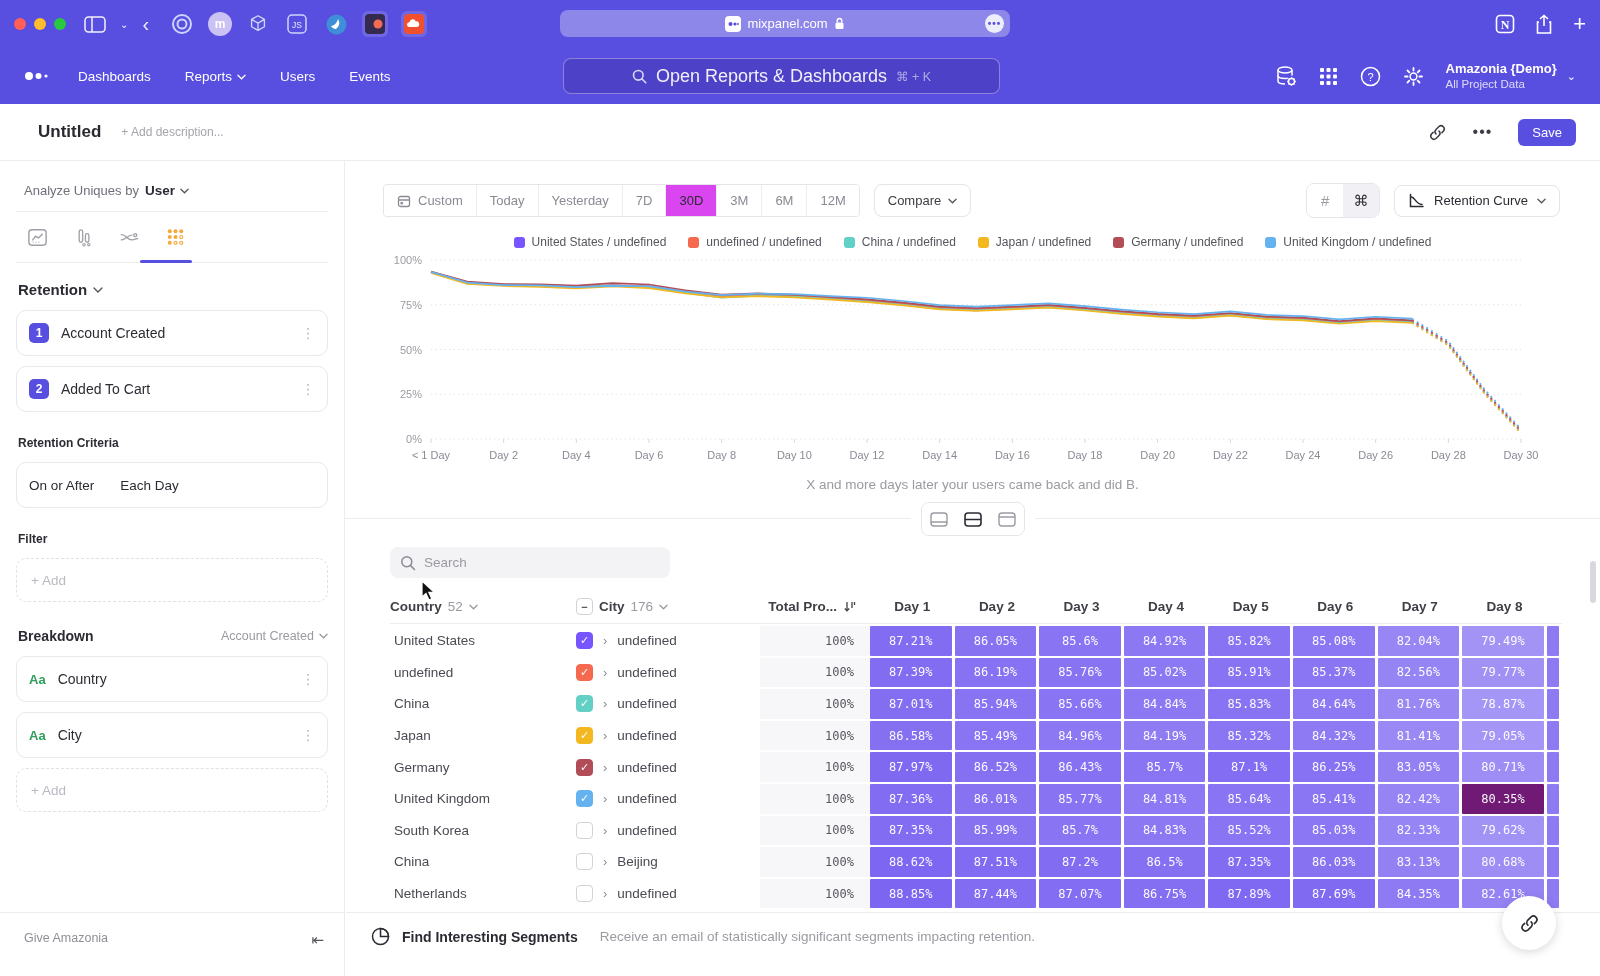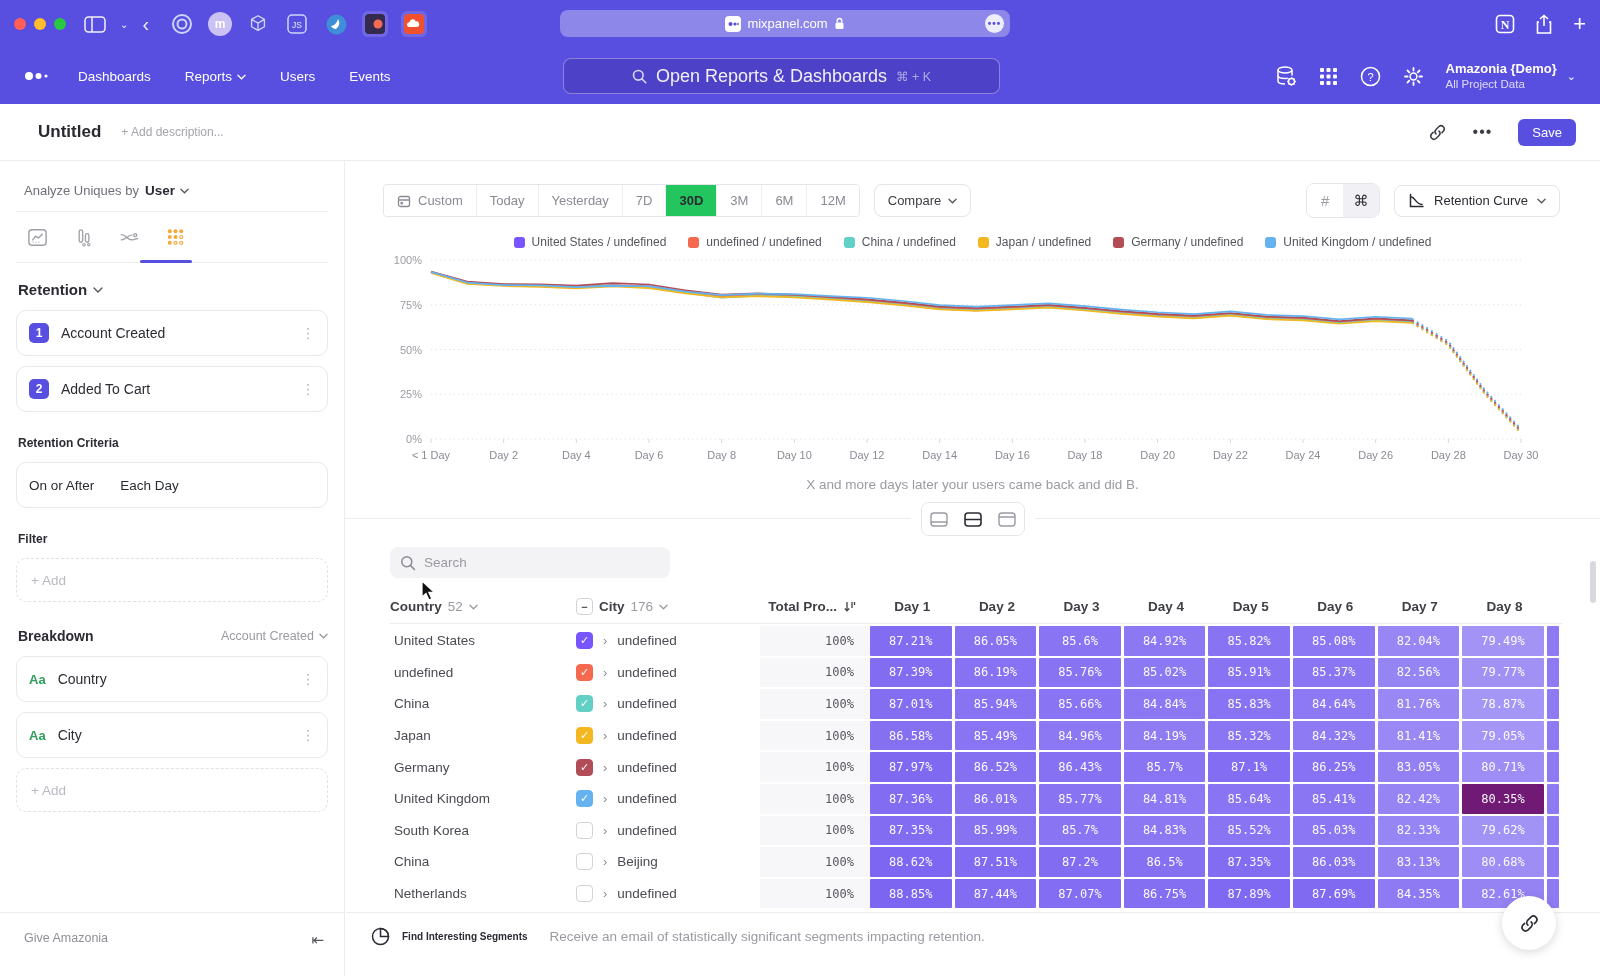--- a/index.html
+++ b/index.html
@@ -74,21 +74,21 @@
   .sb-bottom { position:absolute; left:0; right:0; bottom:0; height:64px; border-top:1px solid #ececf0;
     display:flex; align-items:flex-start; padding:18px 20px 0 24px; }
   .give-fb { font-size:12.5px; color:#8f8f98; }
   .collapse { margin-left:auto; color:#55555e; font-size:15px; }
 
   
   .toolbar { display:flex; align-items:center; margin:22px 40px 0 38px; }
   .range-group { display:flex; border:1px solid #e4e4ea; border-radius:4px; overflow:hidden; background:#fff; }
   .range-btn { padding:8px 13px; font-size:13px; color:#8a8a94; border-right:1px solid #ededf1; display:flex; align-items:center; gap:7px; background:#fff; }
   .range-btn:last-child { border-right:none; }
-  .range-btn.active { background:#22c55e; color:#2b2b33; font-weight:bold; }
+  .range-btn.active { background:#d946ef; color:#2b2b33; font-weight:normal; }
   .compare-btn { margin-left:14px; border:1px solid #e4e4ea; border-radius:8px; background:#fff; padding:8px 13px;
     font-size:13px; color:#3c3c44; display:flex; align-items:center; gap:7px; }
   .tb-right { margin-left:auto; display:flex; align-items:center; gap:14px; }
   .toggle-group { display:flex; border:1px solid #e4e4ea; border-radius:8px; overflow:hidden; }
   .toggle-btn { width:36px; height:33px; display:flex; align-items:center; justify-content:center; font-size:15px; color:#9a9aa2; background:#fff; }
   .toggle-btn.active { background:#f1f0f4; color:#2b2b33; }
   .charttype-btn { border:1px solid #e4e4ea; border-radius:8px; background:#fff; padding:7px 13px; font-size:13px; color:#2b2b33;
     display:flex; align-items:center; gap:9px; }
 
   
@@ -127,21 +127,21 @@
   .td-day { height:100%; margin-right:3px; border-radius:1px; display:flex; align-items:center; justify-content:center;
     font-family:"DejaVu Sans Mono", monospace; font-size:12px; color:rgba(255,255,255,.96); }
   .td-sliver { height:100%; border-radius:1px; background:#8d7bf3; }
   .hscrollbar { margin:8px 0 0 433px; width:672px; height:7px; border-radius:4px; background:#dbdbdf; }
   .vscrollbar { position:absolute; right:4px; top:400px; width:6px; height:42px; border-radius:3px; background:#d8d8de; }
 
   
   .page-bottom { position:absolute; left:346px; right:0; bottom:0; height:64px; border-top:1px solid #ececf0;
     background:#fff; display:flex; align-items:flex-start; padding:14px 0 0 25px; }
   .fis { display:flex; align-items:center; gap:12px; }
-  .fis .t1 { font-size:10px; font-weight:bold; color:#2b2b33; }
+  .fis .t1 { font-size:14px; font-weight:bold; color:#2b2b33; }
   .fis .t2 { font-size:13.5px; color:#9a9aa2; margin-left:10px; }
   .float-link { position:absolute; right:44px; bottom:26px; width:54px; height:54px; border-radius:50%; background:#fff;
     box-shadow:0 2px 10px rgba(40,40,60,.18); display:flex; align-items:center; justify-content:center; z-index:5; }
 
   .cursor { position:absolute; left:421px; top:580px; z-index:9; pointer-events:none; }
 </style>
 </head>
 <body>
 
 <div class="browser-bar">

